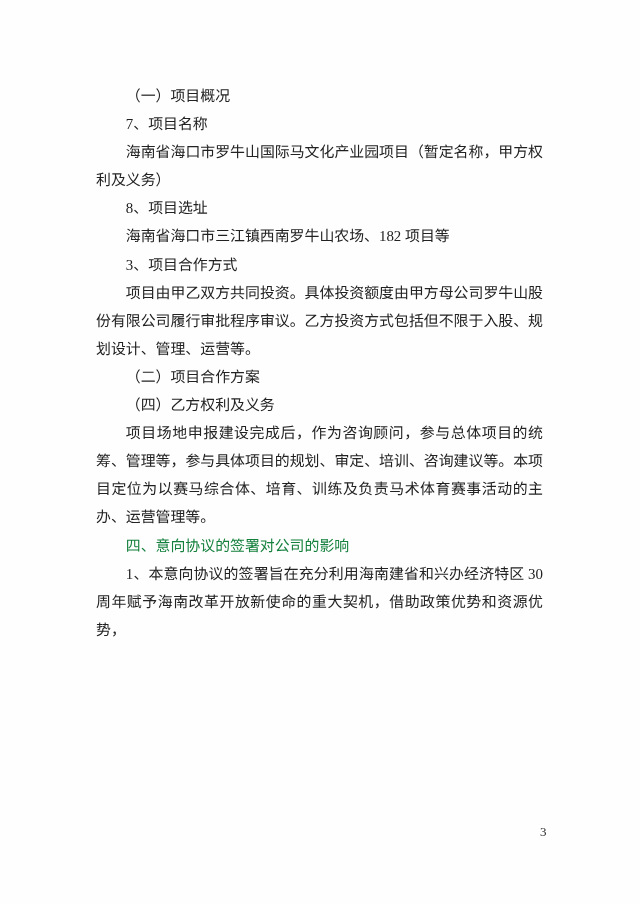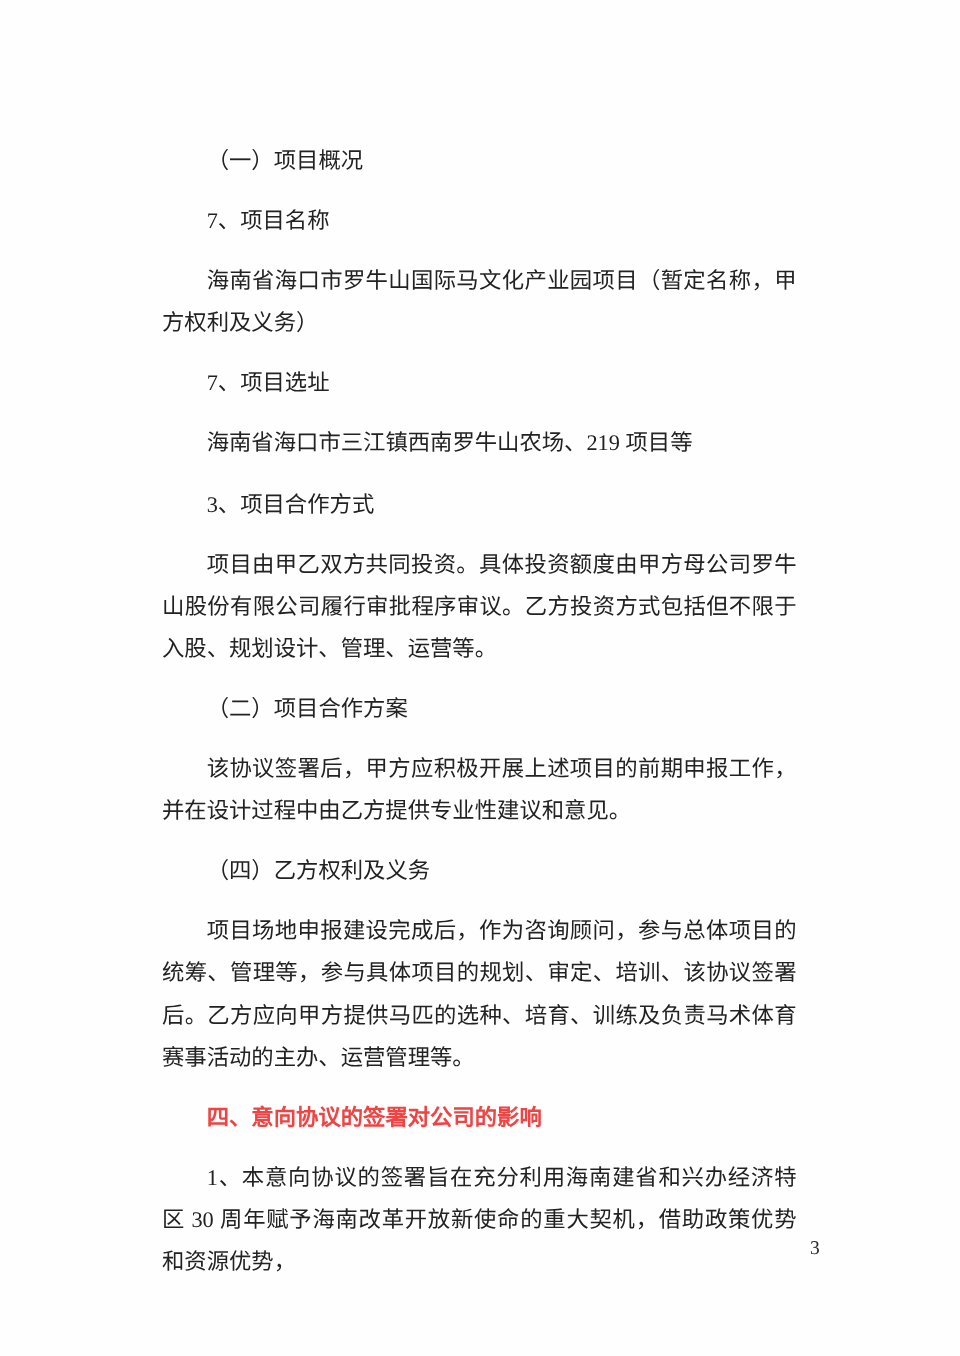--- a/index.html
+++ b/index.html
@@ -22,57 +22,56 @@
     background: #fefefe;
     color: #1f1f1f;
   }
   .content {
     position: absolute;
     left: 96px;
     top: 82px;
     width: 447px;
   }
   .para {
-    margin: 12px;
+    margin: 0;
     font-size: 14.9px;
     line-height: 28.1px;
     text-indent: 2em;
     text-align: justify;
     text-justify: inter-character;
     color: #222222;
     word-break: break-all;
   }
   .para.bold {
-    font-weight: bold;
-    color: #ef4444;
+    font-weight: normal;
+    color: #15803d;
   }
   .page-number {
     position: absolute;
     left: 540px;
     top: 823px;
     width: 20px;
     font-size: 13px;
     line-height: 18px;
     color: #2a2a2a;
     text-align: left;
   }
 </style>
 </head>
 <body>
 
 <div class="page">
   <div class="content">
     <p class="para">（一）项目概况</p>
     <p class="para">7、项目名称</p>
     <p class="para">海南省海口市罗牛山国际马文化产业园项目（暂定名称，甲方权利及义务）</p>
-    <p class="para">7、项目选址</p>
-    <p class="para">海南省海口市三江镇西南罗牛山农场、219 项目等</p>
+    <p class="para">8、项目选址</p>
+    <p class="para">海南省海口市三江镇西南罗牛山农场、182 项目等</p>
     <p class="para">3、项目合作方式</p>
     <p class="para">项目由甲乙双方共同投资。具体投资额度由甲方母公司罗牛山股份有限公司履行审批程序审议。乙方投资方式包括但不限于入股、规划设计、管理、运营等。</p>
     <p class="para">（二）项目合作方案</p>
-    <p class="para">该协议签署后，甲方应积极开展上述项目的前期申报工作，并在设计过程中由乙方提供专业性建议和意见。</p>
     <p class="para">（四）乙方权利及义务</p>
-    <p class="para">项目场地申报建设完成后，作为咨询顾问，参与总体项目的统筹、管理等，参与具体项目的规划、审定、培训、该协议签署后。乙方应向甲方提供马匹的选种、培育、训练及负责马术体育赛事活动的主办、运营管理等。</p>
+    <p class="para">项目场地申报建设完成后，作为咨询顾问，参与总体项目的统筹、管理等，参与具体项目的规划、审定、培训、咨询建议等。本项目定位为以赛马综合体、培育、训练及负责马术体育赛事活动的主办、运营管理等。</p>
     <p class="para bold">四、意向协议的签署对公司的影响</p>
     <p class="para">1、本意向协议的签署旨在充分利用海南建省和兴办经济特区 30 周年赋予海南改革开放新使命的重大契机，借助政策优势和资源优势，</p>
   </div>
   <div class="page-number">3</div>
 </div>
 
 </body></html>

